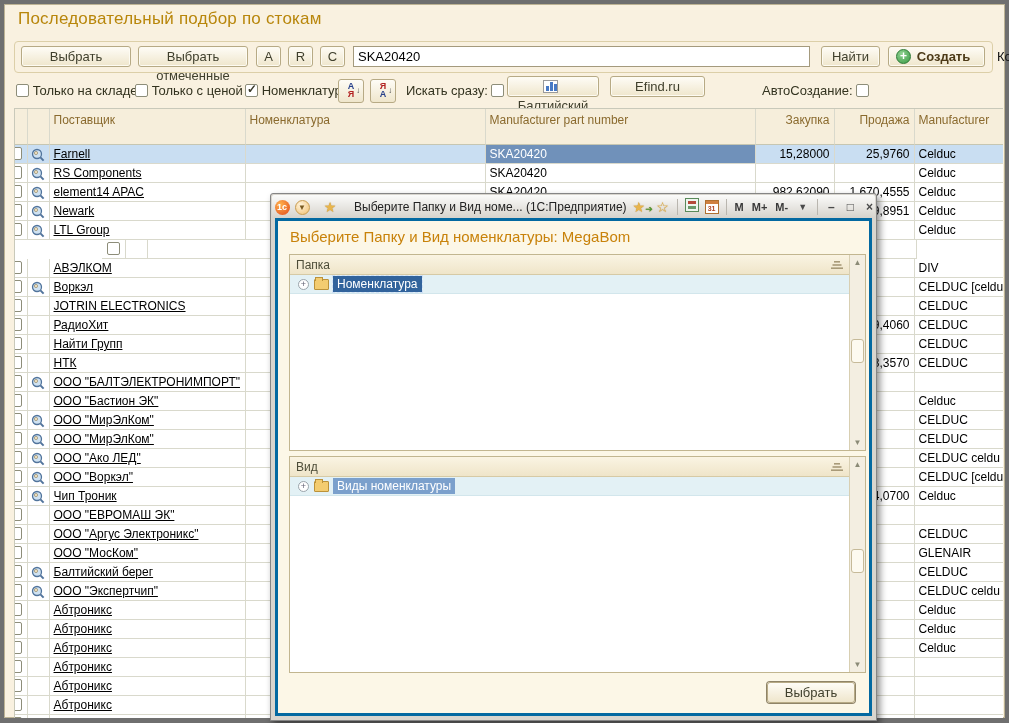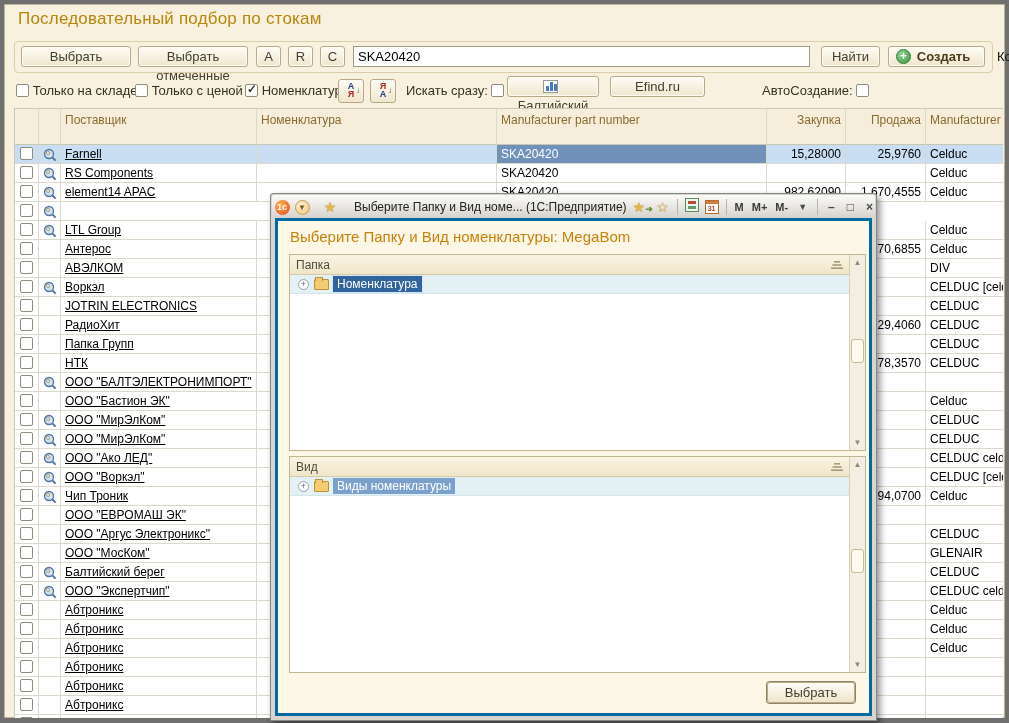--- a/index.html
+++ b/index.html
@@ -31,21 +31,21 @@
   .f-item { position:absolute; top:2px; white-space:nowrap; }
   .sort-btn { position:absolute; top:-2px; width:26px; height:24px; background:linear-gradient(#fefcf6,#efe6cc); border:1px solid #b7aa85; border-radius:3px; font-size:9px; line-height:8px; padding-top:2px; text-align:center; }
   .sort-btn .l1 { color:#27408b; font-weight:bold; display:block; }
   .sort-btn .l2 { color:#b22222; font-weight:bold; display:block; }
   .sort-btn .ar { position:absolute; right:3px; top:7px; color:#444; font-size:8px; }
   .chart-icon { display:inline-block; width:15px; height:13px; border:1px solid #9a9a9a; background:#fff; vertical-align:-2px; position:relative; margin-right:5px; }
   .chart-icon i { position:absolute; bottom:1px; width:3px; background:#4779c4; }
 
   
   .table-wrap { position:absolute; left:14px; top:108px; width:989px; height:610px; background:#fff; border-left:1px solid #c9c9ba; border-top:1px solid #c9c9ba; overflow:hidden; }
-  .trow { display:flex; height:19px; }
+  .trow { display:flex; height:19px;justify-content:center; }
   .thead { height:36px; background:#f6eedb; }
   .tcell { flex:none; border-right:1px solid #d9d9cc; border-bottom:1px solid #d9d9cc; overflow:hidden; white-space:nowrap; font-size:12px; color:#000; padding:2px 4px; }
   .thead .tcell { color:#8a6a2e; padding-top:4px; border-bottom:1px solid #c6c6b2; }
   .c0 { width:24px; } .c1 { width:22px; padding:2px 3px; } .c2 { width:196px; } .c3 { width:240px; }
   .c4 { width:270px; } .c5 { width:79px; text-align:right; } .c6 { width:80px; text-align:right; } .c7 { width:100px; }
   .supplier { text-decoration:underline; }
   .row-selected .tcell { background:#c9def2; }
   .row-selected .c4 { background:#7091ba; color:#fff; }
   .rowcb { width:13px; height:13px; background:#fff; border:1px solid #8d8d79; border-radius:2px; margin:0 auto; }
   .mag { display:block; margin:1px auto; }
@@ -222,20 +222,21 @@
           <div class="tcell c0">
             <div class="rowcb"></div>
           </div>
           <div class="tcell c1">
             <svg class="mag" width="14" height="14" viewBox="0 0 14 14">
               <circle cx="6" cy="6" r="4.5" fill="#cfe2f2" stroke="#51749c" stroke-width="1.3"></circle>
               <circle cx="5" cy="5" r="1.6" fill="#f3e3c2" stroke="#8a7a52" stroke-width="0.6"></circle>
               <line x1="9.4" y1="9.4" x2="12.6" y2="12.6" stroke="#51749c" stroke-width="2"></line>
             </svg>
           </div>
+          <div class="tcell c2"><span class="supplier">Newark</span></div>
           <div class="tcell c3"></div>
           <div class="tcell c4"></div>
           <div class="tcell c5"></div>
           <div class="tcell c6">969,8951</div>
           <div class="tcell c7">Celduc</div>
         </div>
         <div class="trow">
           <div class="tcell c0">
             <div class="rowcb"></div>
           </div>
@@ -251,21 +252,20 @@
           <div class="tcell c4"></div>
           <div class="tcell c5"></div>
           <div class="tcell c6"></div>
           <div class="tcell c7">Celduc</div>
         </div>
         <div class="trow">
           <div class="tcell c0">
             <div class="rowcb"></div>
           </div>
           <div class="tcell c1"></div>
-          <div class="tcell c2"><span class="supplier">Антерос</span></div>
           <div class="tcell c3"></div>
           <div class="tcell c4"></div>
           <div class="tcell c5"></div>
           <div class="tcell c6">170,6855</div>
           <div class="tcell c7">Celduc</div>
         </div>
         <div class="trow">
           <div class="tcell c0">
             <div class="rowcb"></div>
           </div>
@@ -317,21 +317,21 @@
           <div class="tcell c4"></div>
           <div class="tcell c5"></div>
           <div class="tcell c6">29,4060</div>
           <div class="tcell c7">CELDUC</div>
         </div>
         <div class="trow">
           <div class="tcell c0">
             <div class="rowcb"></div>
           </div>
           <div class="tcell c1"></div>
-          <div class="tcell c2"><span class="supplier">Папка Групп</span></div>
+          <div class="tcell c2"><span class="supplier">Найти Групп</span></div>
           <div class="tcell c3"></div>
           <div class="tcell c4"></div>
           <div class="tcell c5"></div>
           <div class="tcell c6"></div>
           <div class="tcell c7">CELDUC</div>
         </div>
         <div class="trow">
           <div class="tcell c0">
             <div class="rowcb"></div>
           </div>

